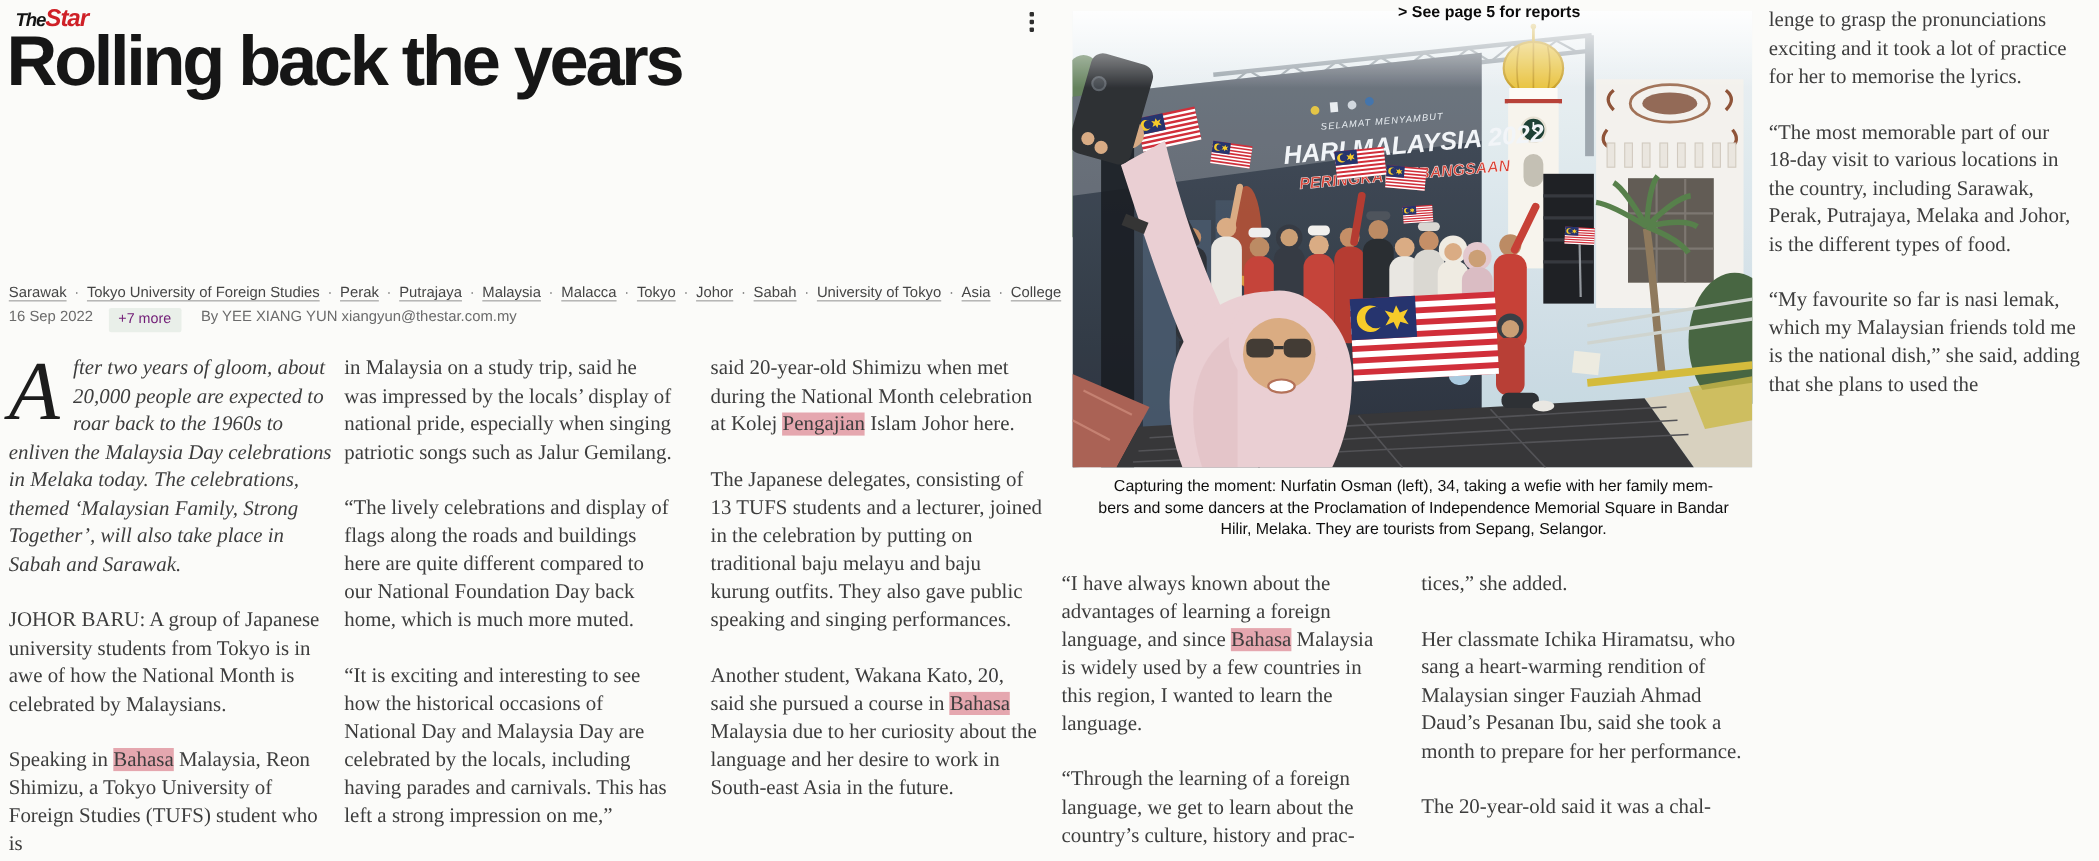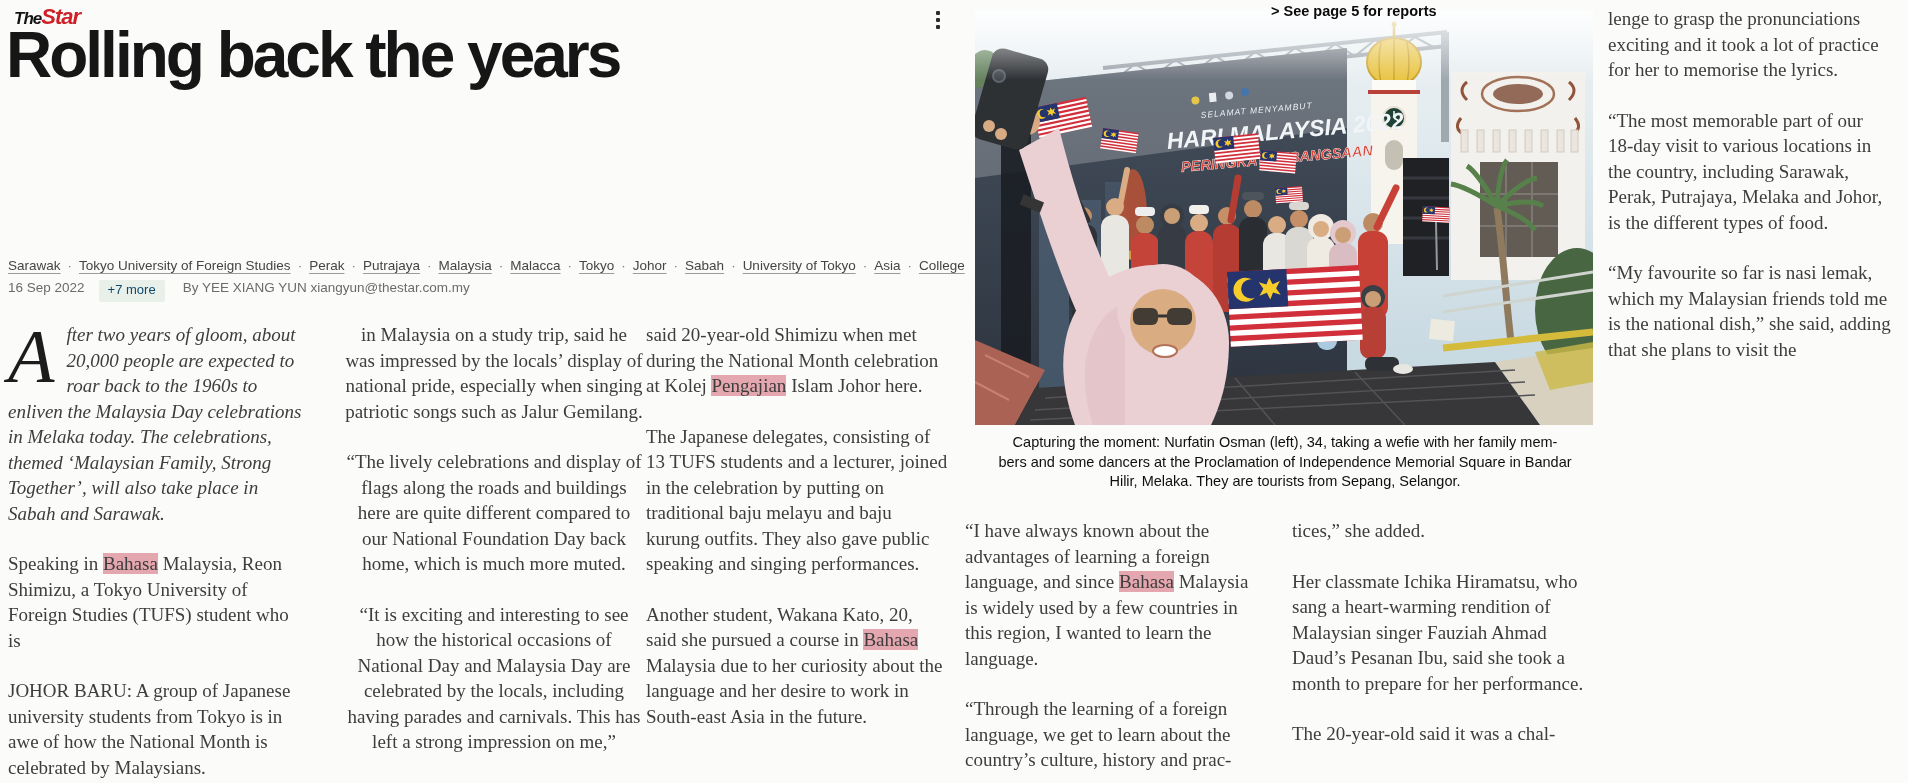--- a/index.html
+++ b/index.html
@@ -13,28 +13,28 @@
   .kebab i{width:4px;height:4px;background:#2e2e2e;border-radius:1px;display:block;}
 
   h1.headline{position:absolute;left:6px;top:14px;margin:0;width:700px;
     font-size:64px;line-height:1.3;font-weight:700;letter-spacing:-3px;color:#161616;}
 
   .tags{position:absolute;left:8px;top:258px;font-size:13.5px;color:#454545;width:1560px;white-space:nowrap;}
   .tag{text-decoration:underline;text-decoration-color:#9b9b9b;text-underline-offset:3px;cursor:pointer;}
   .tag-sep{margin:0 7px;color:#777;}
 
   .meta{position:absolute;left:8px;top:280px;font-size:13.5px;color:#6b6b6b;display:flex;height:22px;}
-  .badge{background:#e9efe9;color:#0c4a6e;padding:3px 9px;margin-left:14px;border-radius:2px;font-size:13px;cursor:pointer;line-height:1;}
+  .badge{background:#e9efe9;color:#701a75;padding:3px 9px;margin-left:14px;border-radius:2px;font-size:13px;cursor:pointer;line-height:1;}
   .byline{margin-left:18px;color:#6b6b6b;}
 
   
   .col{position:absolute;top:322px;width:298px;font-family:"Liberation Serif","DejaVu Serif",serif;
        font-size:19px;line-height:25.5px;color:#3d3d3d;}
   #col-0{left:8px;}
-  #col-1{left:345px;text-align:center;}
+  #col-1{left:313px;}
   #col-2{left:646px;width:302px;}
   #col-3{left:965px;top:518px;width:300px;}
   #col-4{left:1292px;top:518px;width:300px;}
   #col-5{left:1608px;top:6px;width:284px;}
   .col p{margin:0 0 25px 0;}
   .col p.lead{font-style:italic;}
   .dropcap{float:left;font-size:76px;line-height:56px;padding:6px 12px 0 0;font-style:italic;font-weight:500;color:#1c1c1c;}
   .hl{background:#e5a7af;}
 
   
@@ -64,22 +64,22 @@
   <nav class="tags" id="tags"><span class="tag">Sarawak</span><span class="tag-sep">·</span><span class="tag">Tokyo University of Foreign Studies</span><span class="tag-sep">·</span><span class="tag">Perak</span><span class="tag-sep">·</span><span class="tag">Putrajaya</span><span class="tag-sep">·</span><span class="tag">Malaysia</span><span class="tag-sep">·</span><span class="tag">Malacca</span><span class="tag-sep">·</span><span class="tag">Tokyo</span><span class="tag-sep">·</span><span class="tag">Johor</span><span class="tag-sep">·</span><span class="tag">Sabah</span><span class="tag-sep">·</span><span class="tag">University of Tokyo</span><span class="tag-sep">·</span><span class="tag">Asia</span><span class="tag-sep">·</span><span class="tag">College</span></nav>
 
   <div class="meta">
     <span class="date">16 Sep 2022</span>
     <span class="badge">+7 more</span>
     <span class="byline">By YEE XIANG YUN xiangyun@thestar.com.my</span>
   </div>
 
   <div class="col" id="col-0">
       <p class="lead"><span class="dropcap">A</span><span>fter two years of gloom, about 20,000 people are expected to roar back to the 1960s to enliven the Malaysia Day celebrations in Melaka today. The celebrations, themed ‘Malaysian Family, Strong Together’, will also take place in Sabah and Sarawak.</span></p>
+      <p><span>JOHOR BARU: A group of Japanese university students from Tokyo is in awe of how the National Month is celebrated by Malaysians.</span></p>
       <p><span>Speaking in </span><span class="hl">Bahasa</span><span> Malaysia, Reon Shimizu, a Tokyo University of Foreign Studies (TUFS) student who is</span></p>
-      <p><span>JOHOR BARU: A group of Japanese university students from Tokyo is in awe of how the National Month is celebrated by Malaysians.</span></p>
     </div>
   <div class="col" id="col-1">
       <p><span>in Malaysia on a study trip, said he was impressed by the locals’ display of national pride, especially when singing patriotic songs such as Jalur Gemilang.</span></p>
       <p><span>“The lively celebrations and display of flags along the roads and buildings here are quite different compared to our National Foundation Day back home, which is much more muted.</span></p>
       <p><span>“It is exciting and interesting to see how the historical occasions of National Day and Malaysia Day are celebrated by the locals, including having parades and carnivals. This has left a strong impression on me,”</span></p>
     </div>
   <div class="col" id="col-2">
       <p><span>said 20-year-old Shimizu when met during the National Month celebration at Kolej </span><span class="hl">Pengajian</span><span> Islam Johor here.</span></p>
       <p><span>The Japanese delegates, consisting of 13 TUFS students and a lecturer, joined in the celebration by putting on traditional baju melayu and baju kurung outfits. They also gave public speaking and singing performances.</span></p>
       <p><span>Another student, Wakana Kato, 20, said she pursued a course in </span><span class="hl">Bahasa</span><span> Malaysia due to her curiosity about the language and her desire to work in South-east Asia in the future.</span></p>
@@ -89,21 +89,21 @@
       <p><span>“Through the learning of a foreign language, we get to learn about the country’s culture, history and prac-</span></p>
     </div>
   <div class="col" id="col-4">
       <p><span>tices,” she added.</span></p>
       <p><span>Her classmate Ichika Hiramatsu, who sang a heart-warming rendition of Malaysian singer Fauziah Ahmad Daud’s Pesanan Ibu, said she took a month to prepare for her performance.</span></p>
       <p><span>The 20-year-old said it was a chal-</span></p>
     </div>
   <div class="col" id="col-5">
       <p><span>lenge to grasp the pronunciations exciting and it took a lot of practice for her to memorise the lyrics.</span></p>
       <p><span>“The most memorable part of our 18-day visit to various locations in the country, including Sarawak, Perak, Putrajaya, Melaka and Johor, is the different types of food.</span></p>
-      <p><span>“My favourite so far is nasi lemak, which my Malaysian friends told me is the national dish,” she said, adding that she plans to visit the</span></p>
+      <p><span>“My favourite so far is nasi lemak, which my Malaysian friends told me is the national dish,” she said, adding that she plans to used the</span></p>
     </div>
 
   <figure class="photo-wrap">
     <svg viewBox="0 0 618 415" preserveAspectRatio="none">
       <defs>
         <linearGradient id="sky" x1="0" y1="0" x2="0" y2="1">
           <stop offset="0" stop-color="#eef3f5"></stop>
             <stop offset="1" stop-color="#bfd3dd"></stop>
         </linearGradient>
         <linearGradient id="scr" x1="0" y1="0" x2="0" y2="1">

